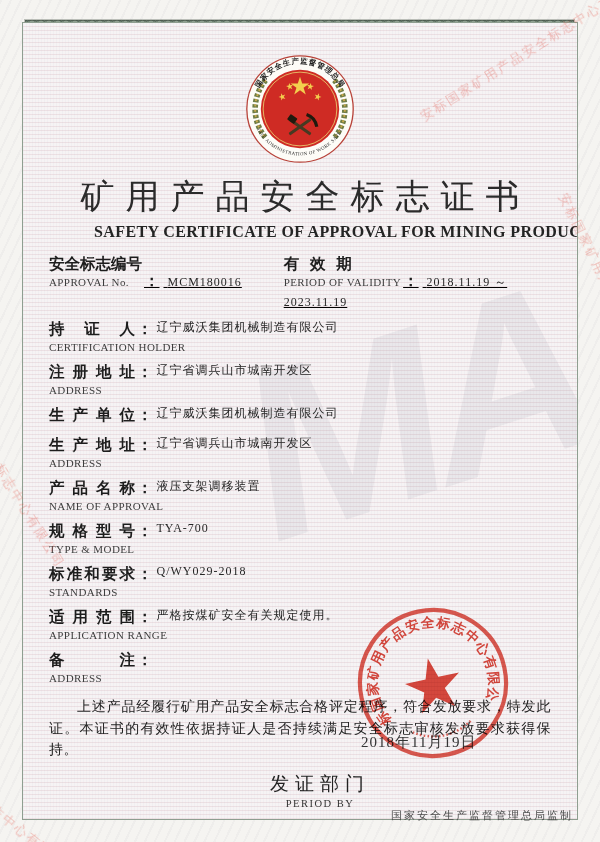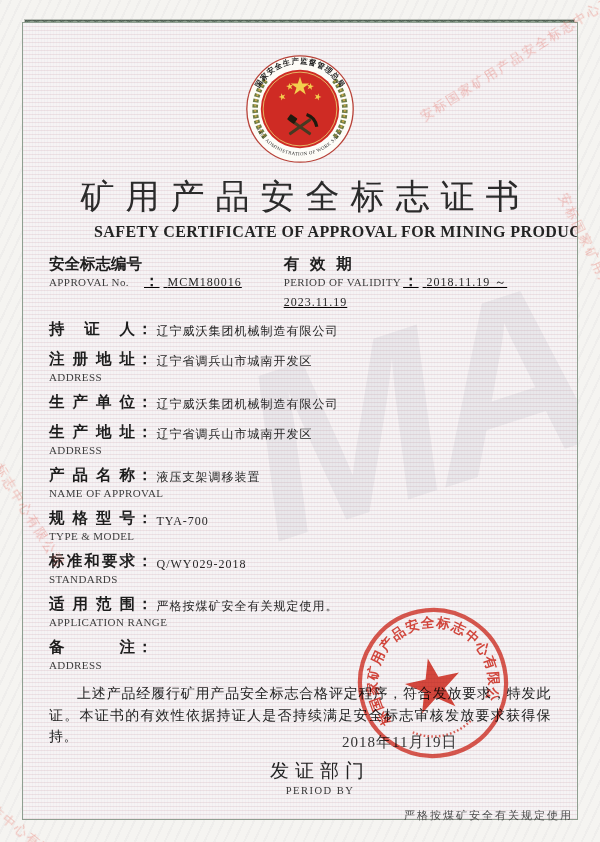--- a/index.html
+++ b/index.html
@@ -35,29 +35,29 @@
             margin-top:3px;white-space:nowrap;margin-left:45px;}
   .row0{display:flex;align-items:flex-start;margin-top:13px;text-decoration:underline;}
   .lblcol{display:inline-block;}
   .lbl{font-size:15.5px;font-weight:bold;color:#1d1d1d;display:inline-block;vertical-align:top;}
   .just{width:86px;text-align:justify;text-align-last:justify;}
   .just3{width:68px;text-align:justify;text-align-last:justify;}
   .colon{font-size:15.5px;font-weight:bold;color:#1d1d1d;margin:0 4px 0 2px;}
   .sub{font-size:11px;color:#3d3d3d;letter-spacing:.4px;margin-top:1px;}
   .val{font-size:12px;color:#262626;letter-spacing:1px;}
   .field{margin-top:9px;}
-  .frow{display:flex;align-items:flex-end;}
+  .frow{display:flex;align-items:flex-start;}
   .statement{margin-top:12px;font-size:14px;color:#232323;line-height:1.55;text-indent:2em;
              letter-spacing:.6px;text-align:justify;}
   .issued{margin-top:10px;text-align:center;transform:translateX(20px);}
   .issued-cn{font-size:19px;color:#222;letter-spacing:6px;font-weight:normal;}
   .issued-en{font-size:10.5px;color:#333;letter-spacing:1.5px;margin-top:1px;}
   .seal{position:absolute;left:330px;top:580px;width:160px;height:160px;z-index:3;
         mix-blend-mode:multiply;opacity:.92;transform:rotate(-12deg);}
-  .issue-date{position:absolute;left:319px;top:710px;font-size:15px;color:#343434;
+  .issue-date{position:absolute;left:338px;top:710px;font-size:15px;color:#343434;
               letter-spacing:1px;z-index:2;}
   .imprint{position:absolute;right:27px;top:808px;font-size:11px;color:#4a4a4a;letter-spacing:2px;}
   .ghost{position:absolute;color:rgba(225,75,64,.34);font-size:13px;letter-spacing:2px;
          filter:blur(.7px);z-index:5;pointer-events:none;white-space:nowrap;}
   .g1{top:40px;right:-62px;transform:rotate(-32deg);width:260px;}
   .g2{top:452px;left:-150px;transform:rotate(58deg);width:290px;}
   .g3{bottom:34px;left:-170px;transform:rotate(38deg);width:300px;}
   .g4{top:320px;right:-178px;transform:rotate(64deg);width:300px;}
 </style>
 </head>
@@ -124,20 +124,21 @@
         </div>
       </div>
 
       <div>
         <div class="field">
           <div class="frow">
               <span class="lbl just">持证人</span>
               <span class="colon">：</span>
               <span class="val">辽宁威沃集团机械制造有限公司</span>
             </div>
+          <div class="sub">CERTIFICATION HOLDER</div>
         </div>
         <div class="field">
           <div class="frow">
               <span class="lbl just">注册地址</span>
               <span class="colon">：</span>
               <span class="val">辽宁省调兵山市城南开发区</span>
             </div>
           <div class="sub">ADDRESS</div>
         </div>
         <div class="field">
@@ -215,14 +216,14 @@
     </svg>
 
     <div class="issue-date">2018年11月19日</div>
   </div>
 
   <div class="ghost g1">安标国家矿用产品安全标志中心有限公司</div>
   <div class="ghost g2">安标国家矿用产品安全标志中心有限公司</div>
   <div class="ghost g3">安标国家矿用产品安全标志中心有限公司</div>
   <div class="ghost g4">安标国家矿用产品安全标志中心有限公司</div>
 
-  <div class="imprint">严格按煤矿安全有关规定使用</div>
+  <div class="imprint">国家安全生产监督管理总局监制</div>
 </div>
 
 </body></html>

